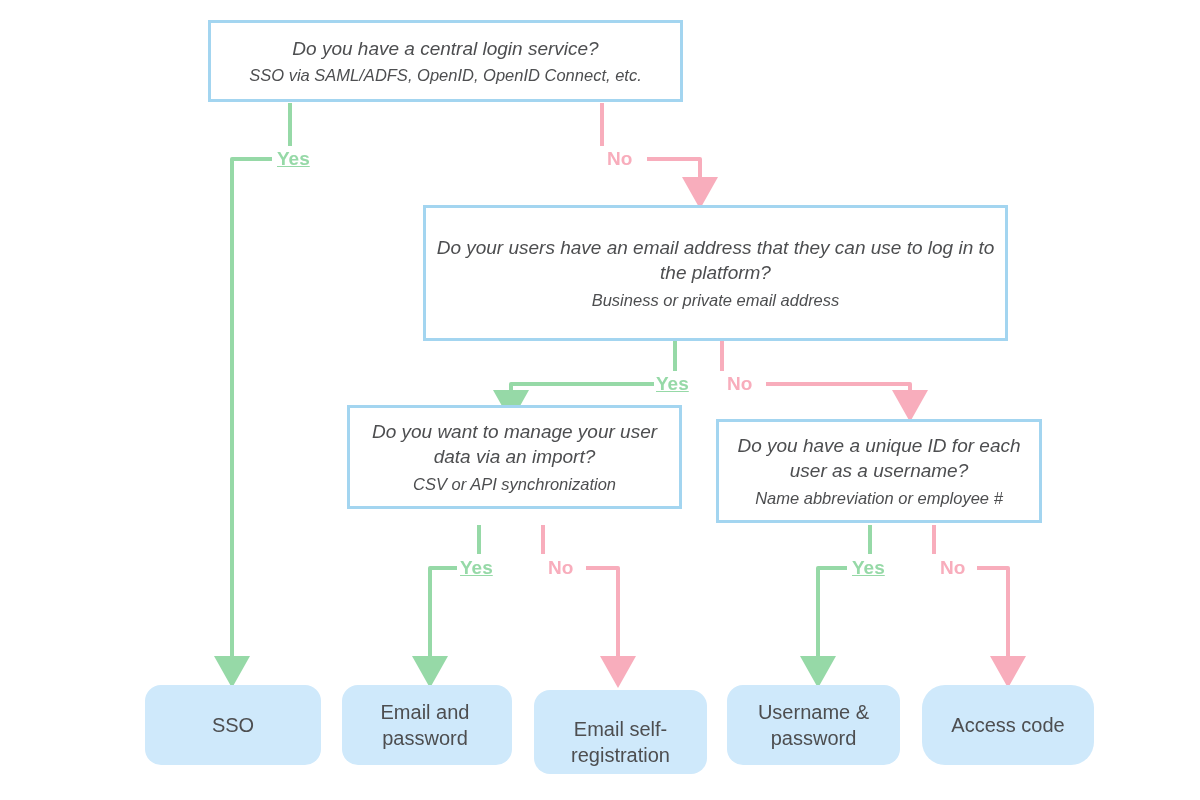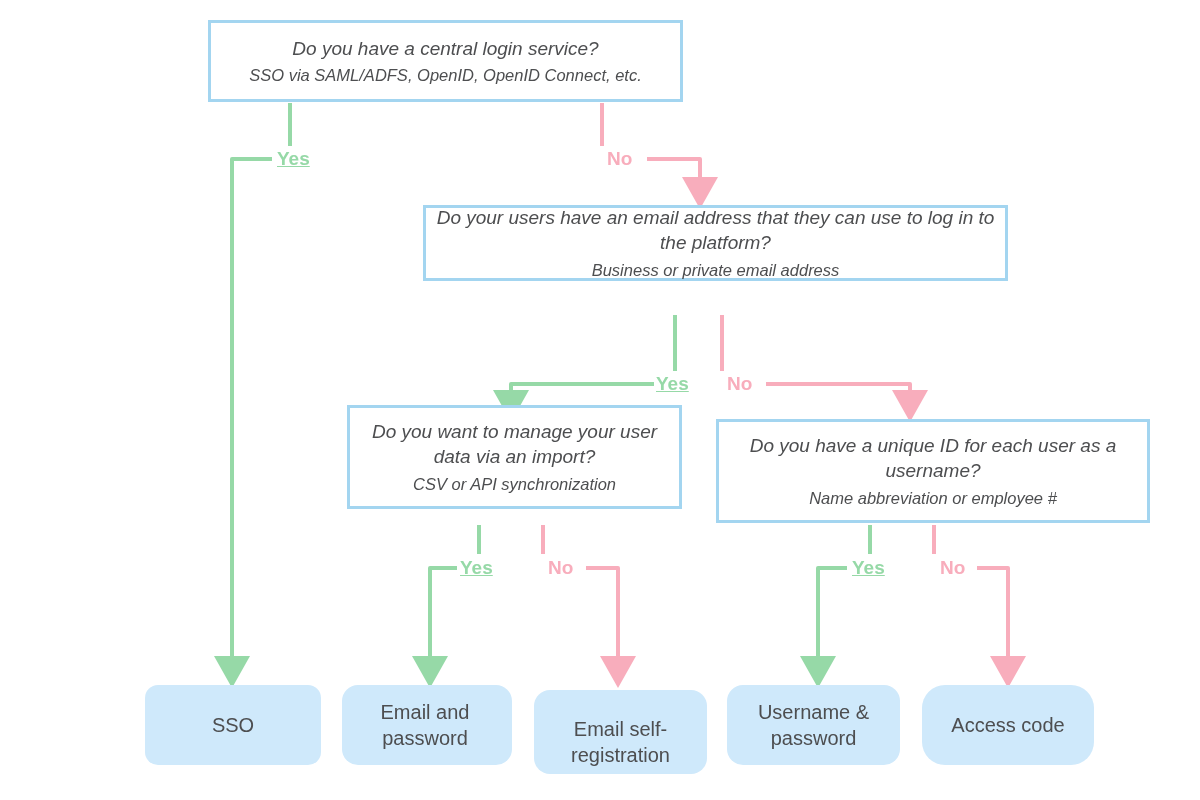--- a/index.html
+++ b/index.html
@@ -72,26 +72,26 @@
     align-items: center;
     text-align: center;
     color: var(--text);
     font-size: 20px;
     line-height: 1.3;
     padding: 6px 12px;
   }
 
   
   #box-central-login { left: 208px; top: 20px;  width: 475px; height: 82px; }
-  #box-email-address { left: 423px; top: 205px; width: 585px; height: 76px; align-items: center; }
+  #box-email-address { left: 423px; top: 205px; width: 585px; height: 136px; align-items: center; }
   #box-manage-import { left: 347px; top: 405px; width: 335px; height: 104px; }
-  #box-unique-id     { left: 716px; top: 419px; width: 434px; height: 104px; text-align: center; }
+  #box-unique-id     { left: 716px; top: 419px; width: 326px; height: 104px; text-align: center; }
 
   
-  #res-sso        { left: 145px; top: 685px; width: 176px; height: 80px; border-radius: 13px; }
+  #res-sso        { left: 145px; top: 685px; width: 176px; height: 80px; }
   #res-email-pw   { left: 342px; top: 685px; width: 170px; height: 80px; padding-left: 8px; }
   #res-email-self { left: 534px; top: 690px; width: 173px; height: 84px; align-items: flex-end; }
   #res-user-pw    { left: 727px; top: 685px; width: 173px; height: 80px; }
   #res-access     { left: 922px; top: 685px; width: 172px; height: 80px; border-radius: 23px; }
 
   
   #lbl-e0 { left: 277px; top: 149px; }
   #lbl-e1 { left: 607px; top: 149px; }
   #lbl-e2 { left: 656px; top: 374px; }
   #lbl-e3 { left: 727px; top: 374px; }

